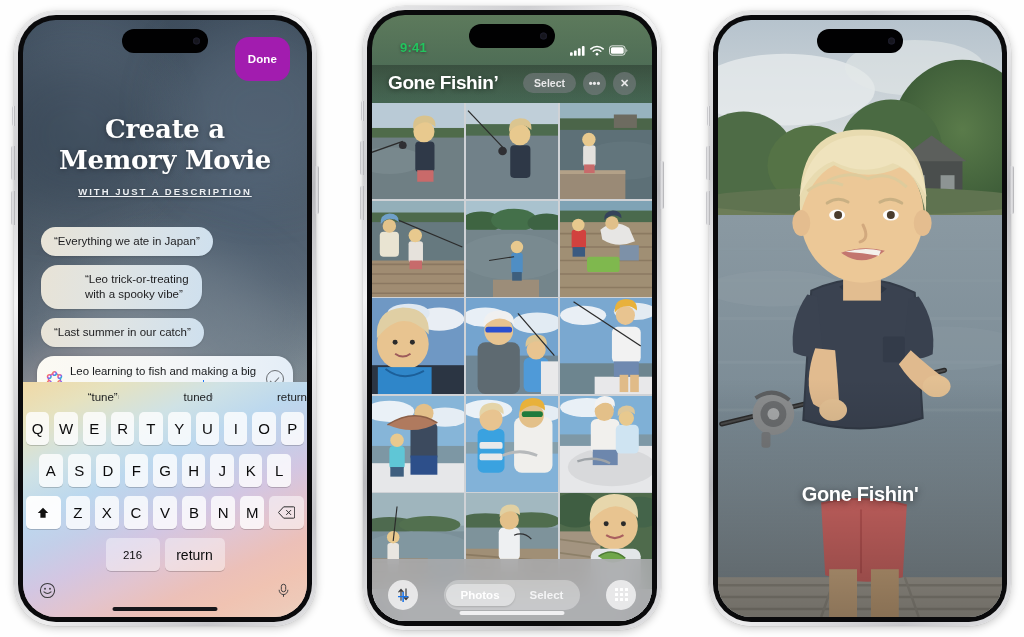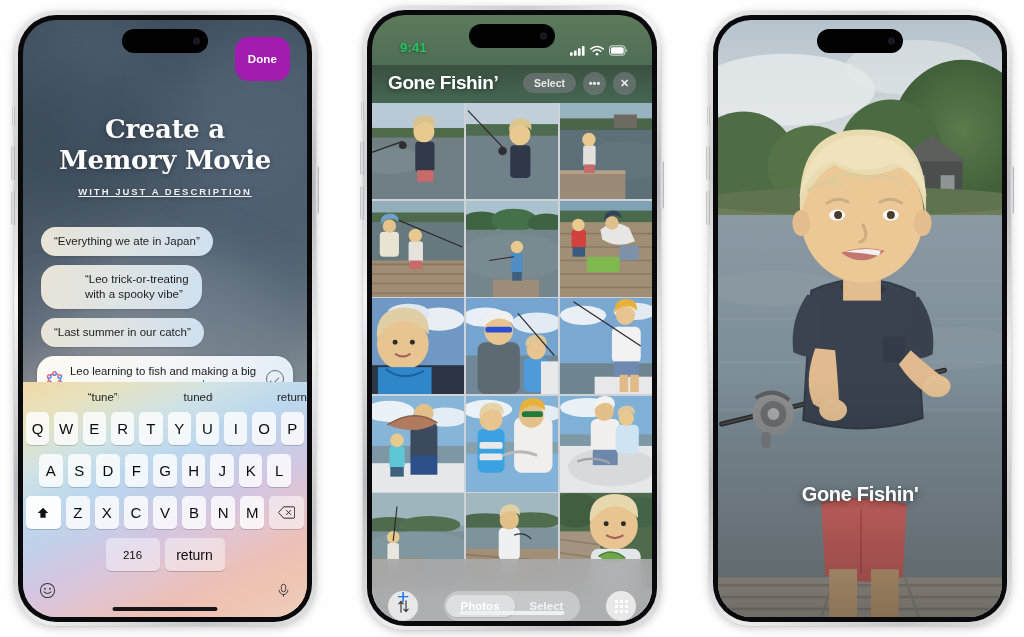--- a/index.html
+++ b/index.html
@@ -323,21 +323,21 @@
   }
   .ph { position: relative; overflow: hidden; }
   .p2-toolbar {
     position: absolute;
     left: 0; right: 0; bottom: 0;
     height: 62px;
     background: rgba(168,170,172,.88);
     backdrop-filter: blur(10px);
     z-index: 38;
     display: flex;
-    align-items: flex-end;
+    align-items: center;
     padding-top: 9px;
     justify-content: space-between;
     padding-left: 16px; padding-right: 16px;
   }
   .tb-circle {
     width: 30px; height: 30px;
     border-radius: 50%;
     background: rgba(255,255,255,.72);
     display: flex; align-items: center; justify-content: center;
     color: #3b3b3e;

